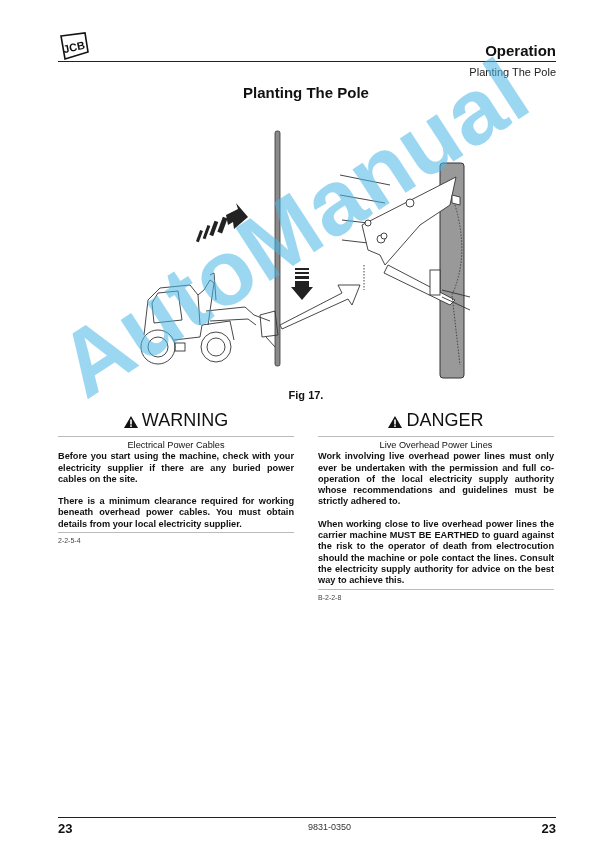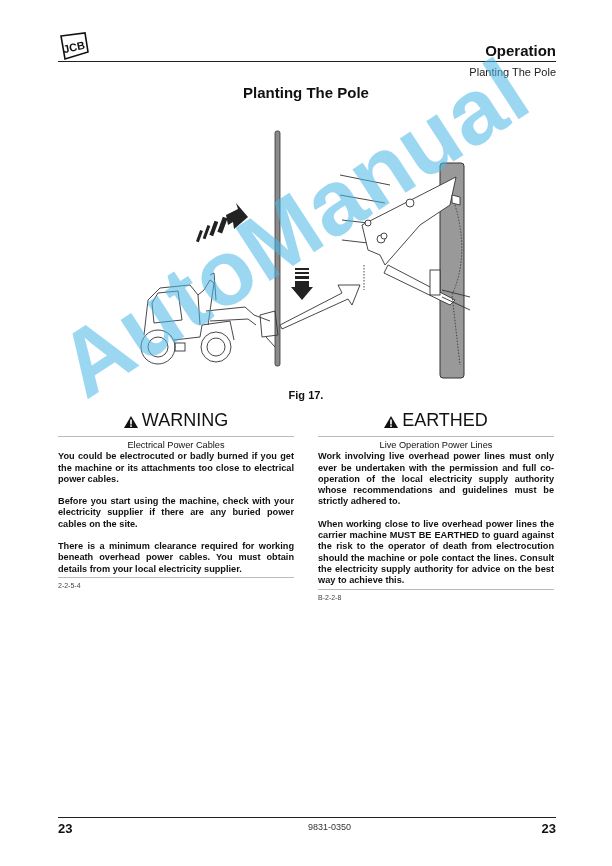--- a/index.html
+++ b/index.html
@@ -110,36 +110,35 @@
 
 <div class="col col-left">
   <div class="sig-head">
     <svg width="14" height="12" viewBox="0 0 14 12">
       <polygon points="7,0 14,12 0,12" fill="#111"></polygon>
       <rect x="6.2" y="3.5" width="1.6" height="5" fill="#fff"></rect>
       <rect x="6.2" y="9.3" width="1.6" height="1.6" fill="#fff"></rect>
     </svg><span>WARNING</span>
   </div>
   <div class="sub-head">Electrical Power Cables</div>
-  <p class="para">You could be electrocuted or badly burned if you get the machine or its attachments too close to electrical power cables.</p>
   <p class="para">Before you start using the machine, check with your electricity supplier if there are any buried power cables on the site.</p>
   <p class="para last">There is a minimum clearance required for working beneath overhead power cables. You must obtain details from your local electricity supplier.</p>
   <div class="code-rule"></div>
   <div class="code">2-2-5-4</div>
 </div>
 
 <div class="col col-right">
   <div class="sig-head">
     <svg width="14" height="12" viewBox="0 0 14 12">
       <polygon points="7,0 14,12 0,12" fill="#111"></polygon>
       <rect x="6.2" y="3.5" width="1.6" height="5" fill="#fff"></rect>
       <rect x="6.2" y="9.3" width="1.6" height="1.6" fill="#fff"></rect>
-    </svg><span>EARTHED</span>
+    </svg><span>DANGER</span>
   </div>
-  <div class="sub-head">Live Operation Power Lines</div>
+  <div class="sub-head">Live Overhead Power Lines</div>
   <p class="para">Work involving live overhead power lines must only ever be undertaken with the permission and full co-operation of the local electricity supply authority whose recommendations and guidelines must be strictly adhered to.</p>
   <p class="para last">When working close to live overhead power lines the carrier machine MUST BE EARTHED to guard against the risk to the operator of death from electrocution should the machine or pole contact the lines. Consult the electricity supply authority for advice on the best way to achieve this.</p>
   <div class="code-rule"></div>
   <div class="code">B-2-2-8</div>
 </div>
 
 <div class="abs watermark">AutoManual</div>
 
 <div class="abs ftr-rule"></div>
 <div class="abs ftr-left">23</div>

